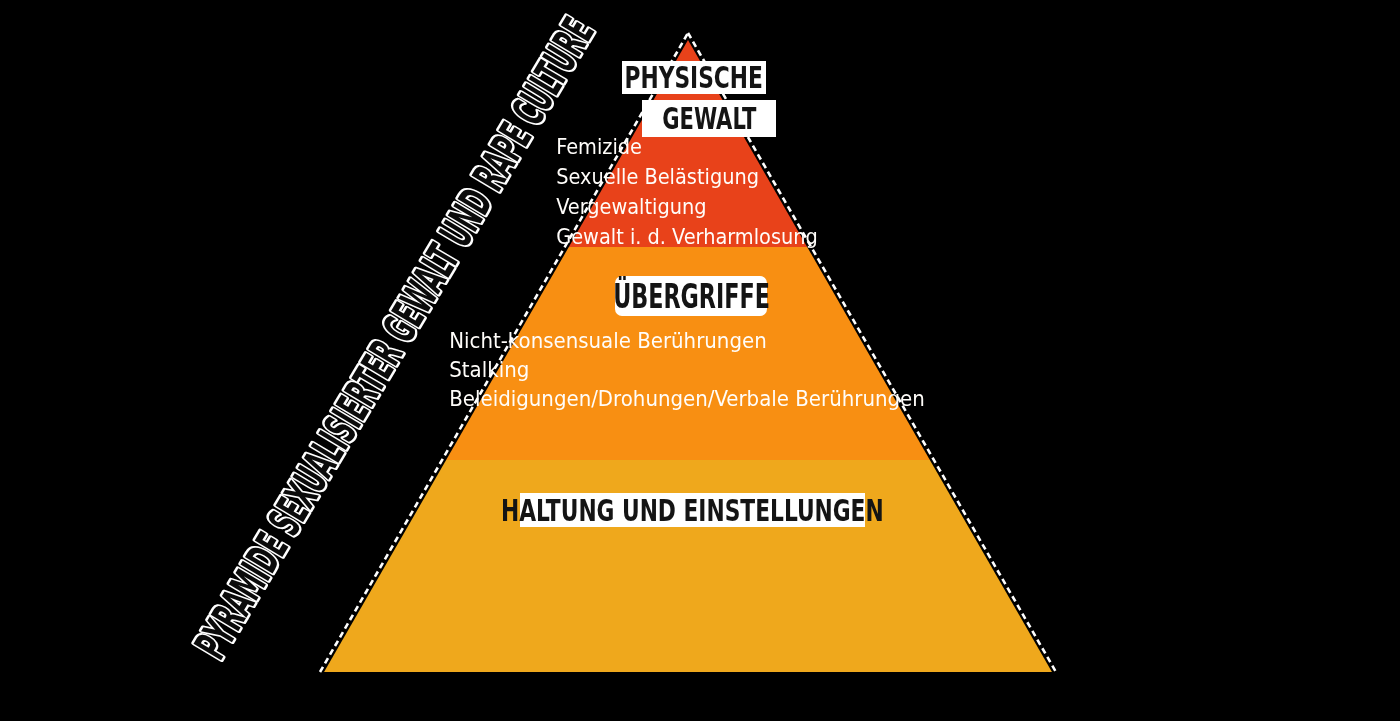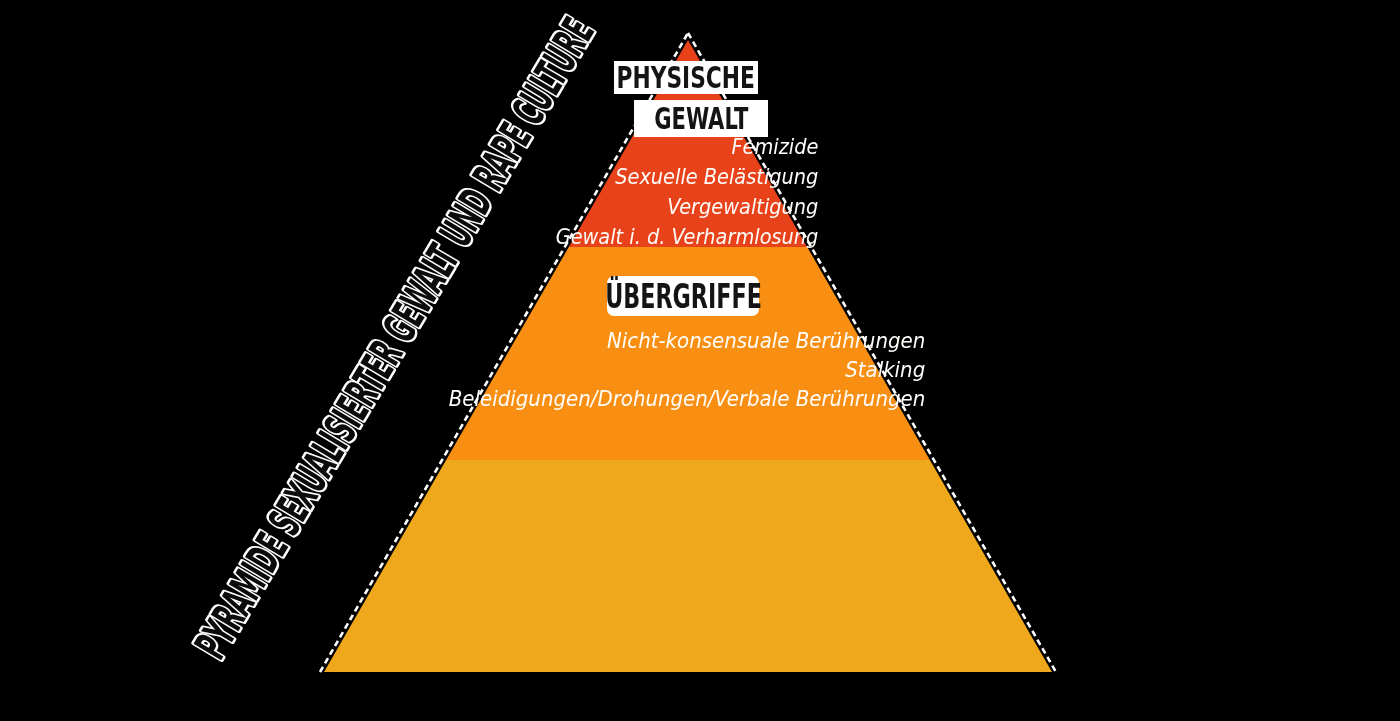--- a/index.html
+++ b/index.html
@@ -19,41 +19,41 @@
     position: absolute;
     inset: 0;
   }
   .label-box {
     position: absolute;
     background: #ffffff;
     display: flex;
     align-items: center;
     justify-content: center;
     z-index: 3;
+    margin-left: 8px;
   }
   .label-text {
     font-weight: 700;
     font-stretch: condensed;
     color: #141414;
     white-space: nowrap;
     line-height: 1;
     letter-spacing: 0px;
   }
   .squeeze-78 { transform: scaleX(0.78); transform-origin: center; }
   .squeeze-75 { transform: scaleX(0.75); transform-origin: center; }
   .items-block {
     position: absolute;
     left: 687px;
     transform: translateX(-50%);
-    text-align: right;
+    text-align: left;
     z-index: 2;
     color: #fffdfa;
     font-stretch: condensed;
     white-space: nowrap;
-    font-style: italic;
   }
   .items-block .item-line {
     display: block;
   }
   .items-red   { top: 132px; font-size: 21.5px; line-height: 30px; }
   .items-orange{ top: 326px; font-size: 22px;   line-height: 29px; }
   .items-amber { top: 535px; font-size: 22px;   line-height: 30px; }
 
   .box-physische { left: 614px; top: 61px;  width: 144px; height: 33px; }
   .box-gewalt    { left: 634px; top: 100px; width: 134px; height: 37px; }
@@ -109,15 +109,18 @@
   <div class="label-box box-uebergriffe">
     <span class="label-text squeeze-75">ÜBERGRIFFE</span>
   </div>
 
   <div class="items-block items-orange">
     <span class="item-line">Nicht-konsensuale Berührungen</span>
     <span class="item-line">Stalking</span>
     <span class="item-line">Beleidigungen/Drohungen/Verbale Berührungen</span>
   </div>
 
+  <div class="label-box box-haltung">
+    <span class="label-text squeeze-78">HALTUNG UND EINSTELLUNGEN</span>
+  </div>
 
 
 </div>
 
 </body></html>

